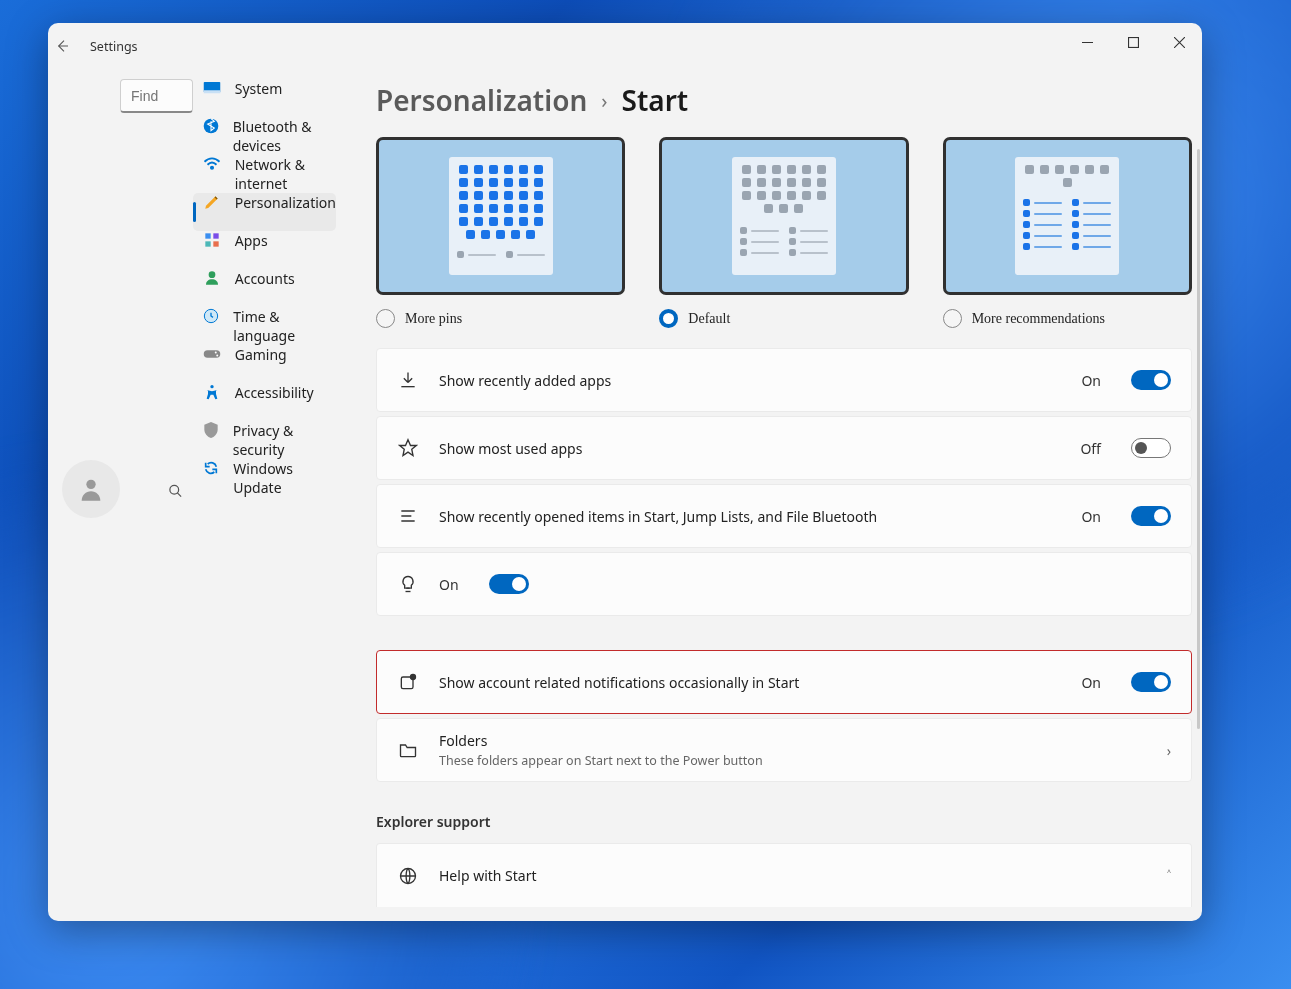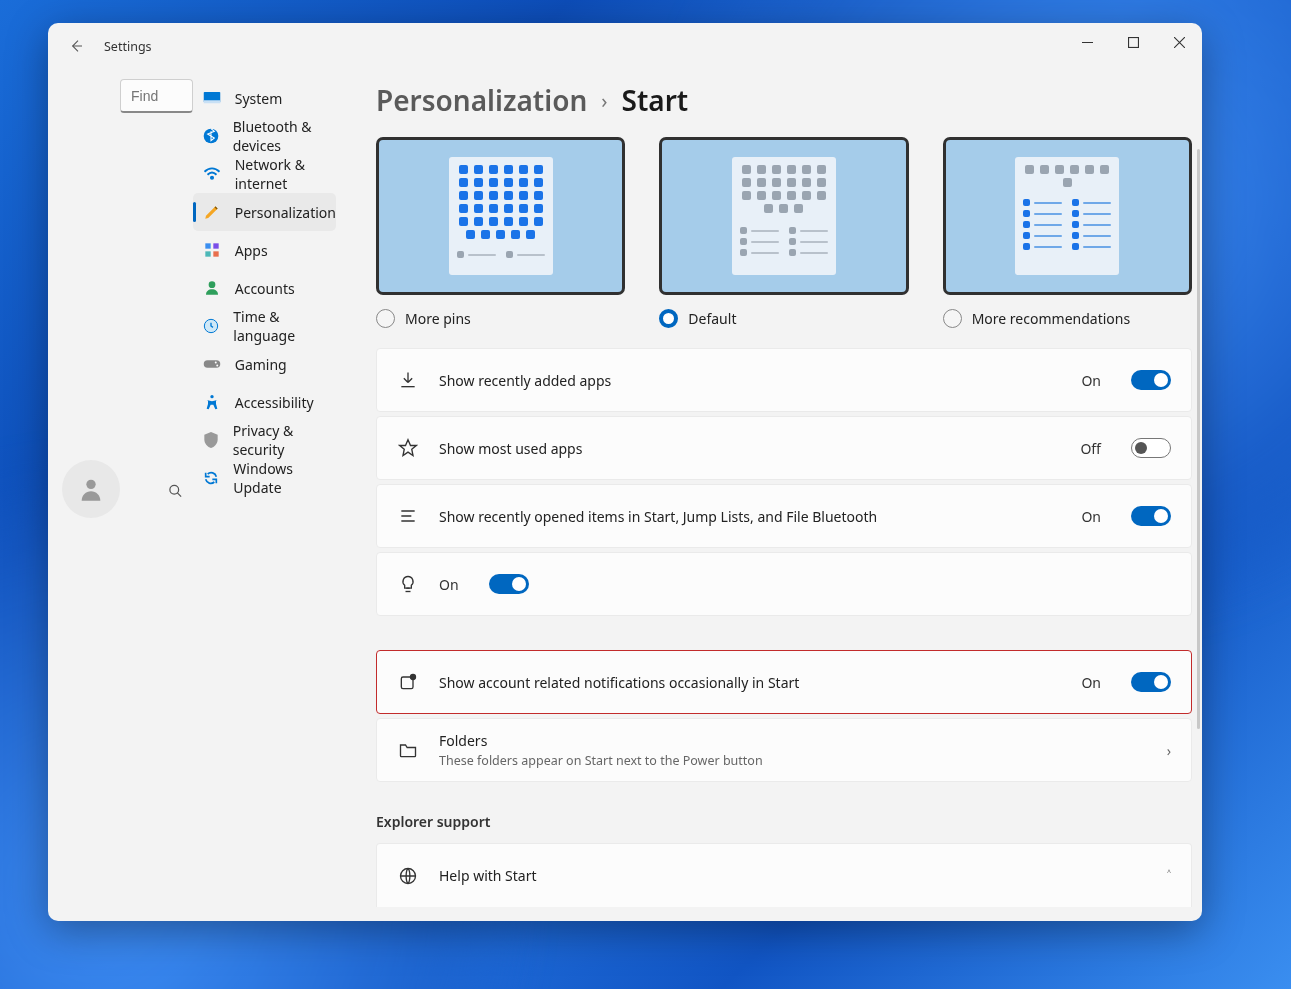--- a/index.html
+++ b/index.html
@@ -24,21 +24,20 @@
     box-shadow: 0 10px 40px rgba(0,0,0,.35);
     display: flex;
     flex-direction: column;
     overflow: hidden;
   }
   
   .titlebar {
     height: 46px;
     display: flex;
     align-items: center;
-    padding-left: 14px;
     position:relative;
   }
   .titlebar .back {
     width: 28px; height: 28px; display:flex; align-items:center; justify-content:center;
     color:#555; cursor:pointer; border-radius:4px;
   }
   .titlebar .title { margin-left: 14px; font-size: 12.5px; color:#333; }
   .win-controls { position:absolute; right:0; top:0; display:flex; }
   .win-controls div { width: 46px; height: 38px; display:flex; align-items:center; justify-content:center; color:#333; cursor:pointer; }
 
@@ -50,21 +49,21 @@
   .search {
     position:relative; margin-bottom:18px;
   }
   .search input {
     width:100%; height:34px; border:1px solid #cfcfcf; border-bottom:2px solid #888;
     background:#fcfcfc; border-radius:4px; padding:0 34px 0 10px; font-size:14px; outline:none;
   }
   .search .sicon { position:absolute; right:10px; top:50%; transform:translateY(-50%); color:#555; pointer-events:none;}
   .nav { list-style:none; padding:0; margin:0;}
   .nav li {
-    display:flex; align-items:center; height:38px; padding-left:10px; border-radius:5px; cursor:pointer; font-size:14px; color:#222; position:relative; gap:14px;
+    display:flex; height:38px; padding-left:10px; border-radius:5px; cursor:pointer; font-size:14px; color:#222; position:relative; gap:14px;
   }
   .nav li.active { background:#e9e9e9; }
   .nav li.active::before { content:""; position:absolute; left:0; top:9px; bottom:9px; width:3px; background:#0067c0; border-radius:3px; }
   .nav .nicon { width:18px; height:18px; display:flex; align-items:center; justify-content:center; }
 
   
   .main { flex:1; padding: 12px 0 0 28px; overflow-y:auto; position:relative;}
   .scroll-indicator { position:absolute; right:2px; top:80px; width:3px; height:580px; background:#c8c8c8; border-radius:2px; }
   .breadcrumb { font-size:28px; color:#5a5a5a; font-weight:600; display:flex; align-items:center; gap:14px; margin-bottom:18px;}
   .breadcrumb .sep { color:#777; font-size:20px; font-weight:400;}
@@ -80,21 +79,21 @@
   .pin.blue{ background:#1a73e8;}
   .pin.gray{ background:#9aa5b1;}
   .rec-row { display:flex; align-items:center; gap:4px; margin-top:4px; }
   .rec-dot{ width:7px; height:7px; border-radius:2px; }
   .rec-dot.blue{background:#1a73e8;}
   .rec-dot.gray{background:#9aa5b1;}
   .rec-line{ height:2px; border-radius:1px; flex:1;}
   .rec-line.blue{background:#6fa8e8;}
   .rec-line.gray{background:#b8c1cb;}
 
-  .radio-row { display:flex; align-items:center; gap:10px; margin-top:14px; font-size:14px; color:#222; }
+  .radio-row { display:flex; align-items:center; gap:10px; margin-top:14px; font-size:14px; color:#222;font-family:Liberation Serif, serif; }
   .radio { width:19px; height:19px; border:1px solid #888; border-radius:50%; background:#f5f5f5; display:flex; align-items:center; justify-content:center;}
   .radio.selected { border:4px solid #0067c0; background:#fff;}
 
   .settings-list { margin-top:20px; width:816px; display:flex; flex-direction:column; gap:4px; }
   .setting-row {
     background:#fcfcfc; border:1px solid #eaeaea; border-radius:4px; height:64px; display:flex; align-items:center; padding:0 20px; gap:20px; cursor:pointer;
   }
   .setting-row.highlight { border:1.5px solid #c22b2b;margin-top:30px; }
   .setting-row .ricon { width:22px; display:flex; align-items:center; justify-content:center; color:#333;}
   .setting-row .rlabel { flex:1; font-size:14px; color:#222;}

